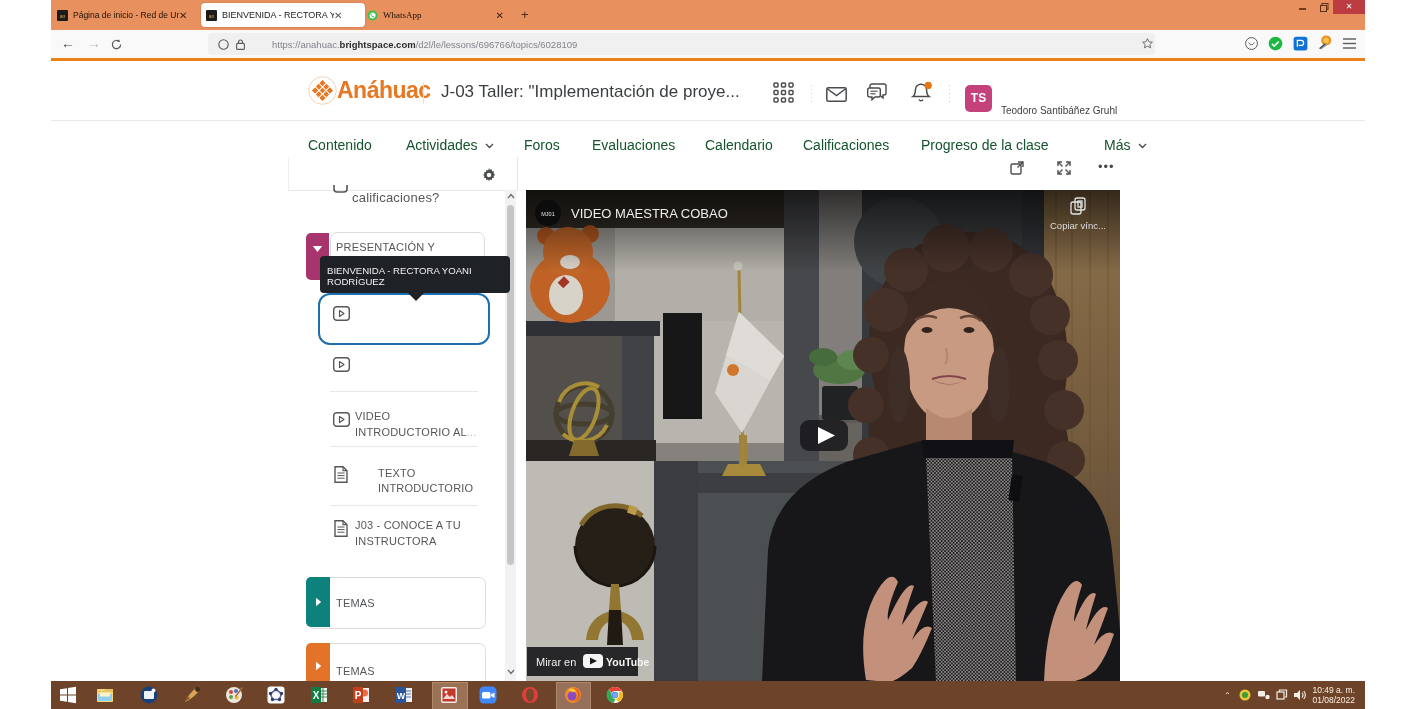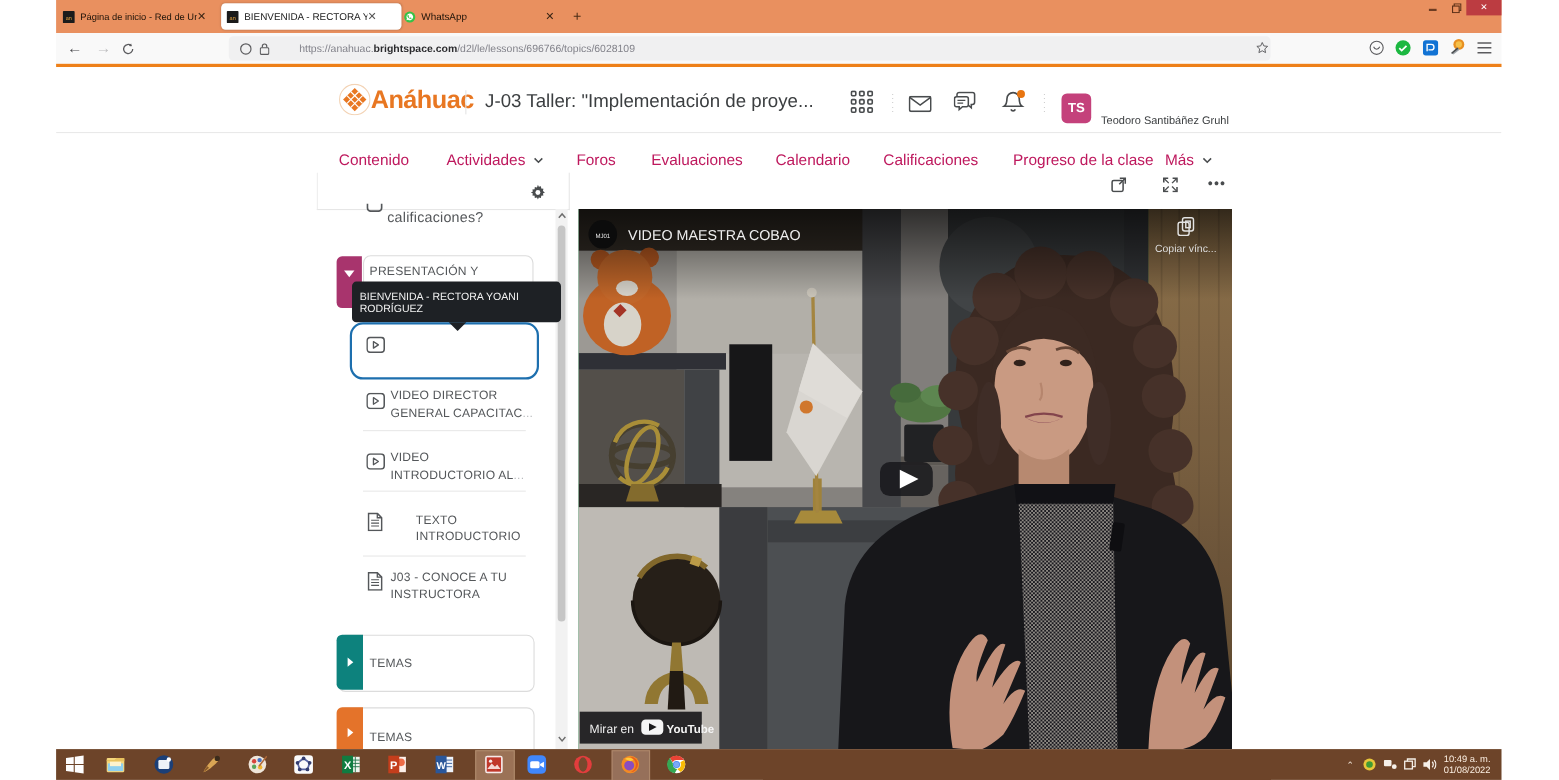--- a/index.html
+++ b/index.html
@@ -21,21 +21,21 @@
   
   #page{position:absolute;left:0;top:61px;width:1314px;height:620px;background:#fff;overflow:hidden;}
   #hdrline{position:absolute;left:0;top:59px;width:1314px;height:1px;background:#e9e9e9;}
   #antext{position:absolute;left:286px;top:16px;font-size:23px;color:#e87722;font-weight:bold;letter-spacing:-0.5px;}
   #ttl{position:absolute;left:390px;top:21px;font-size:17px;color:#3b3e40;}
   .hdrsep{position:absolute;top:21px;width:1px;height:22px;background:#e4e4e4;}
   .dotsep{position:absolute;top:24px;width:1px;height:18px;background-image:repeating-linear-gradient(to bottom,#cfcfcf 0 1px,transparent 1px 4px);}
   #tsbox{position:absolute;left:914px;top:24px;width:27px;height:27px;background:#c4417b;border-radius:5px;color:#fff;font-size:12px;font-weight:bold;text-align:center;line-height:27px;}
   #tsname{position:absolute;left:950px;top:32px;font-size:10px;color:#3b3e40;margin-top:12px;}
   
-  .nav{position:absolute;top:76px;font-size:14px;color:#be185d;}
+  .nav{position:absolute;top:76px;font-size:14px;color:#14532d;}
   
   #gearbox{position:absolute;left:237px;top:96px;width:228px;height:33px;border-right:1px solid #e6e6e6;border-bottom:1px solid #e6e6e6;border-left:1px solid #eee;}
   
   .sideitem{position:absolute;font-size:11px;color:#54575a;letter-spacing:.2px;}
   .sep{position:absolute;height:1px;background:#e8e8e8;}
   .card{position:absolute;background:#fff;border:1px solid #dcdcdc;border-radius:7px;}
   .modtab{position:absolute;width:23px;border-radius:5px 0 0 5px;}
   
   #sbtrack{position:absolute;left:454px;top:129px;width:11px;height:491px;background:#f2f2f2;}
   #sbthumb{position:absolute;left:456px;top:144px;width:7px;height:360px;background:#c6c6c6;border-radius:4px;}
@@ -59,21 +59,21 @@
       <span class="tabx">✕</span>
     </div>
     <div class="tab" id="tab2" style="left:150px;width:154px;padding:0 5px;">
       <svg class="fav" viewBox="0 0 11 11">
             <rect width="11" height="11" rx="1" fill="#1b1b1b"></rect>
             <text x="5.5" y="8" font-size="5" fill="#e8a33d" text-anchor="middle">an</text>
           </svg>
       <span style="white-space:nowrap;overflow:hidden;width:112px;">BIENVENIDA - RECTORA YOANI</span>
       <span class="tabx" style="color:#555;">✕</span>
     </div>
-    <div class="tab" id="tab3" style="left:311px;width:139px;padding:0 5px;">
+    <div class="tab" id="tab3" style="left:311px;width:139px;padding:0 5px;font-family:Liberation Serif, serif;">
       <svg class="fav" viewBox="0 0 24 24">
             <circle cx="12" cy="12" r="11" fill="#35c247"></circle>
             <path d="M12 5.2a6.6 6.6 0 0 0-5.7 9.9l-.8 3 3.1-.8A6.6 6.6 0 1 0 12 5.2zm3.9 9.3c-.2.6-1 1-1.6 1.1-.5.1-1.1.1-3-.7a10 10 0 0 1-3.4-3.2c-.8-1.2-.8-2.3-.4-3 .2-.4.6-.6.9-.6h.6c.2 0 .4 0 .6.4l.8 1.9c.1.2 0 .4-.1.5l-.5.6c-.1.2-.1.3 0 .5.5.8 1.3 1.5 2.2 1.9.2.1.4.1.5-.1l.6-.7c.2-.2.3-.2.5-.1l1.9.9c.3.2.4.4.4.6z" fill="#fff"></path>
           </svg>
       <span style="flex:1;">WhatsApp</span>
       <span class="tabx" style="margin-right:2px;">✕</span>
     </div>
     <div class="abs" style="left:470px;top:7px;font-size:13px;color:#4a2c16;">+</div>
 
     <div class="abs" style="left:1248px;top:8px;width:7px;height:2px;background:#6d3c22;"></div>
@@ -187,21 +187,21 @@
 
     <div class="nav" style="left:257px;">Contenido</div>
     <div class="nav" style="left:355px;">Actividades <svg style="margin-left:4px;vertical-align:1px;" width="9" height="6" viewBox="0 0 9 6">
             <path d="M1 1l3.5 3.5L8 1" fill="none" stroke="#494c4e" stroke-width="1.4"></path>
           </svg></div>
     <div class="nav" style="left:473px;">Foros</div>
     <div class="nav" style="left:541px;">Evaluaciones</div>
     <div class="nav" style="left:654px;">Calendario</div>
     <div class="nav" style="left:752px;">Calificaciones</div>
     <div class="nav" style="left:870px;">Progreso de la clase</div>
-    <div class="nav" style="left:1008px;">Más <svg style="margin-left:4px;vertical-align:1px;" width="9" height="6" viewBox="0 0 9 6">
+    <div class="nav" style="left:1053px;">Más <svg style="margin-left:4px;vertical-align:1px;" width="9" height="6" viewBox="0 0 9 6">
             <path d="M1 1l3.5 3.5L8 1" fill="none" stroke="#494c4e" stroke-width="1.4"></path>
           </svg></div>
 
     <div id="gearbox"></div>
     <svg class="abs" style="left:431px;top:107px;" width="14" height="14" viewBox="0 0 20 20">
           <path fill="#494c4e" d="M10 0l1.2 2.6 2.8-.7.3 2.9 2.9.3-.7 2.8L19.1 10l-2.6 1.2.7 2.8-2.9.3-.3 2.9-2.8-.7L10 19.1l-1.2-2.6-2.8.7-.3-2.9-2.9-.3.7-2.8L.9 10l2.6-1.2-.7-2.8 2.9-.3.3-2.9 2.8.7z"></path>
           <circle cx="10" cy="10" r="3.2" fill="#fff"></circle>
         </svg>
     <svg class="abs" style="left:959px;top:100px;" width="14" height="14" viewBox="0 0 14 14">
           <rect x="1" y="3" width="10" height="10" rx="1.5" fill="none" stroke="#494c4e" stroke-width="1.4"></rect>
@@ -248,21 +248,20 @@
     <svg class="abs" style="left:282px;top:245px;" width="17" height="15" viewBox="0 0 17 15">
           <rect x="0.7" y="0.7" width="15.6" height="13.6" rx="3" fill="none" stroke="#54575a" stroke-width="1.4"></rect>
           <path d="M6.5 4.5l4.5 3-4.5 3z" fill="none" stroke="#54575a" stroke-width="1.2" stroke-linejoin="round"></path>
         </svg>
     <div class="abs" style="left:357px;top:232px;width:0;height:0;border-left:8px solid transparent;border-right:8px solid transparent;border-top:8px solid #1e2125;"></div>
 
     <svg class="abs" style="left:282px;top:296px;" width="17" height="15" viewBox="0 0 17 15">
           <rect x="0.7" y="0.7" width="15.6" height="13.6" rx="3" fill="none" stroke="#54575a" stroke-width="1.4"></rect>
           <path d="M6.5 4.5l4.5 3-4.5 3z" fill="none" stroke="#54575a" stroke-width="1.2" stroke-linejoin="round"></path>
         </svg>
-    <div class="sideitem" style="left:304px;top:292px;line-height:15.5px;">VIDEO DIRECTOR<br>GENERAL CAPACITAC<span style="color:#b9bbbd;">...</span></div>
     <div class="sep" style="left:279px;top:330px;width:148px;"></div>
 
     <svg class="abs" style="left:282px;top:351px;" width="17" height="15" viewBox="0 0 17 15">
           <rect x="0.7" y="0.7" width="15.6" height="13.6" rx="3" fill="none" stroke="#54575a" stroke-width="1.4"></rect>
           <path d="M6.5 4.5l4.5 3-4.5 3z" fill="none" stroke="#54575a" stroke-width="1.2" stroke-linejoin="round"></path>
         </svg>
     <div class="sideitem" style="left:304px;top:348px;line-height:15.5px;">VIDEO<br>INTRODUCTORIO AL<span style="color:#b9bbbd;">...</span></div>
     <div class="sep" style="left:279px;top:385px;width:148px;"></div>
 
     <svg class="abs" style="left:283px;top:405px;" width="14" height="17" viewBox="0 0 14 17">
@@ -295,21 +294,21 @@
         </svg>
     <div class="sideitem" style="left:285px;top:536px;">TEMAS</div>
 
     <div class="card" style="left:256px;top:582px;width:177px;height:45px;"></div>
     <div class="modtab" style="left:255px;top:582px;height:45px;width:24px;background:#e4732a;"></div>
     <svg class="abs" style="left:264px;top:600px;" width="7" height="10" viewBox="0 0 7 10">
           <path d="M1 .8l5.2 4.2L1 9.2z" fill="#fff"></path>
         </svg>
     <div class="sideitem" style="left:285px;top:604px;">TEMAS</div>
 
-    <div id="video" class="abs" style="left:475px;top:129px;width:594px;height:492px;background:#15803d;text-decoration:underline;">
+    <div id="video" class="abs" style="left:475px;top:129px;width:594px;height:492px;background:#fdba74;text-decoration:underline;">
     <svg width="594" height="492" viewBox="0 0 594 492">
       <defs>
         <linearGradient id="wood" x1="0" y1="0" x2="0" y2="1">
           <stop offset="0" stop-color="#97794f"></stop>
                 <stop offset="0.5" stop-color="#7d6343"></stop>
                 <stop offset="1" stop-color="#5f4a30"></stop>
         </linearGradient>
         <linearGradient id="topfade" x1="0" y1="0" x2="0" y2="1">
           <stop offset="0" stop-color="#000" stop-opacity="0.64"></stop>
                 <stop offset="1" stop-color="#000" stop-opacity="0"></stop>

